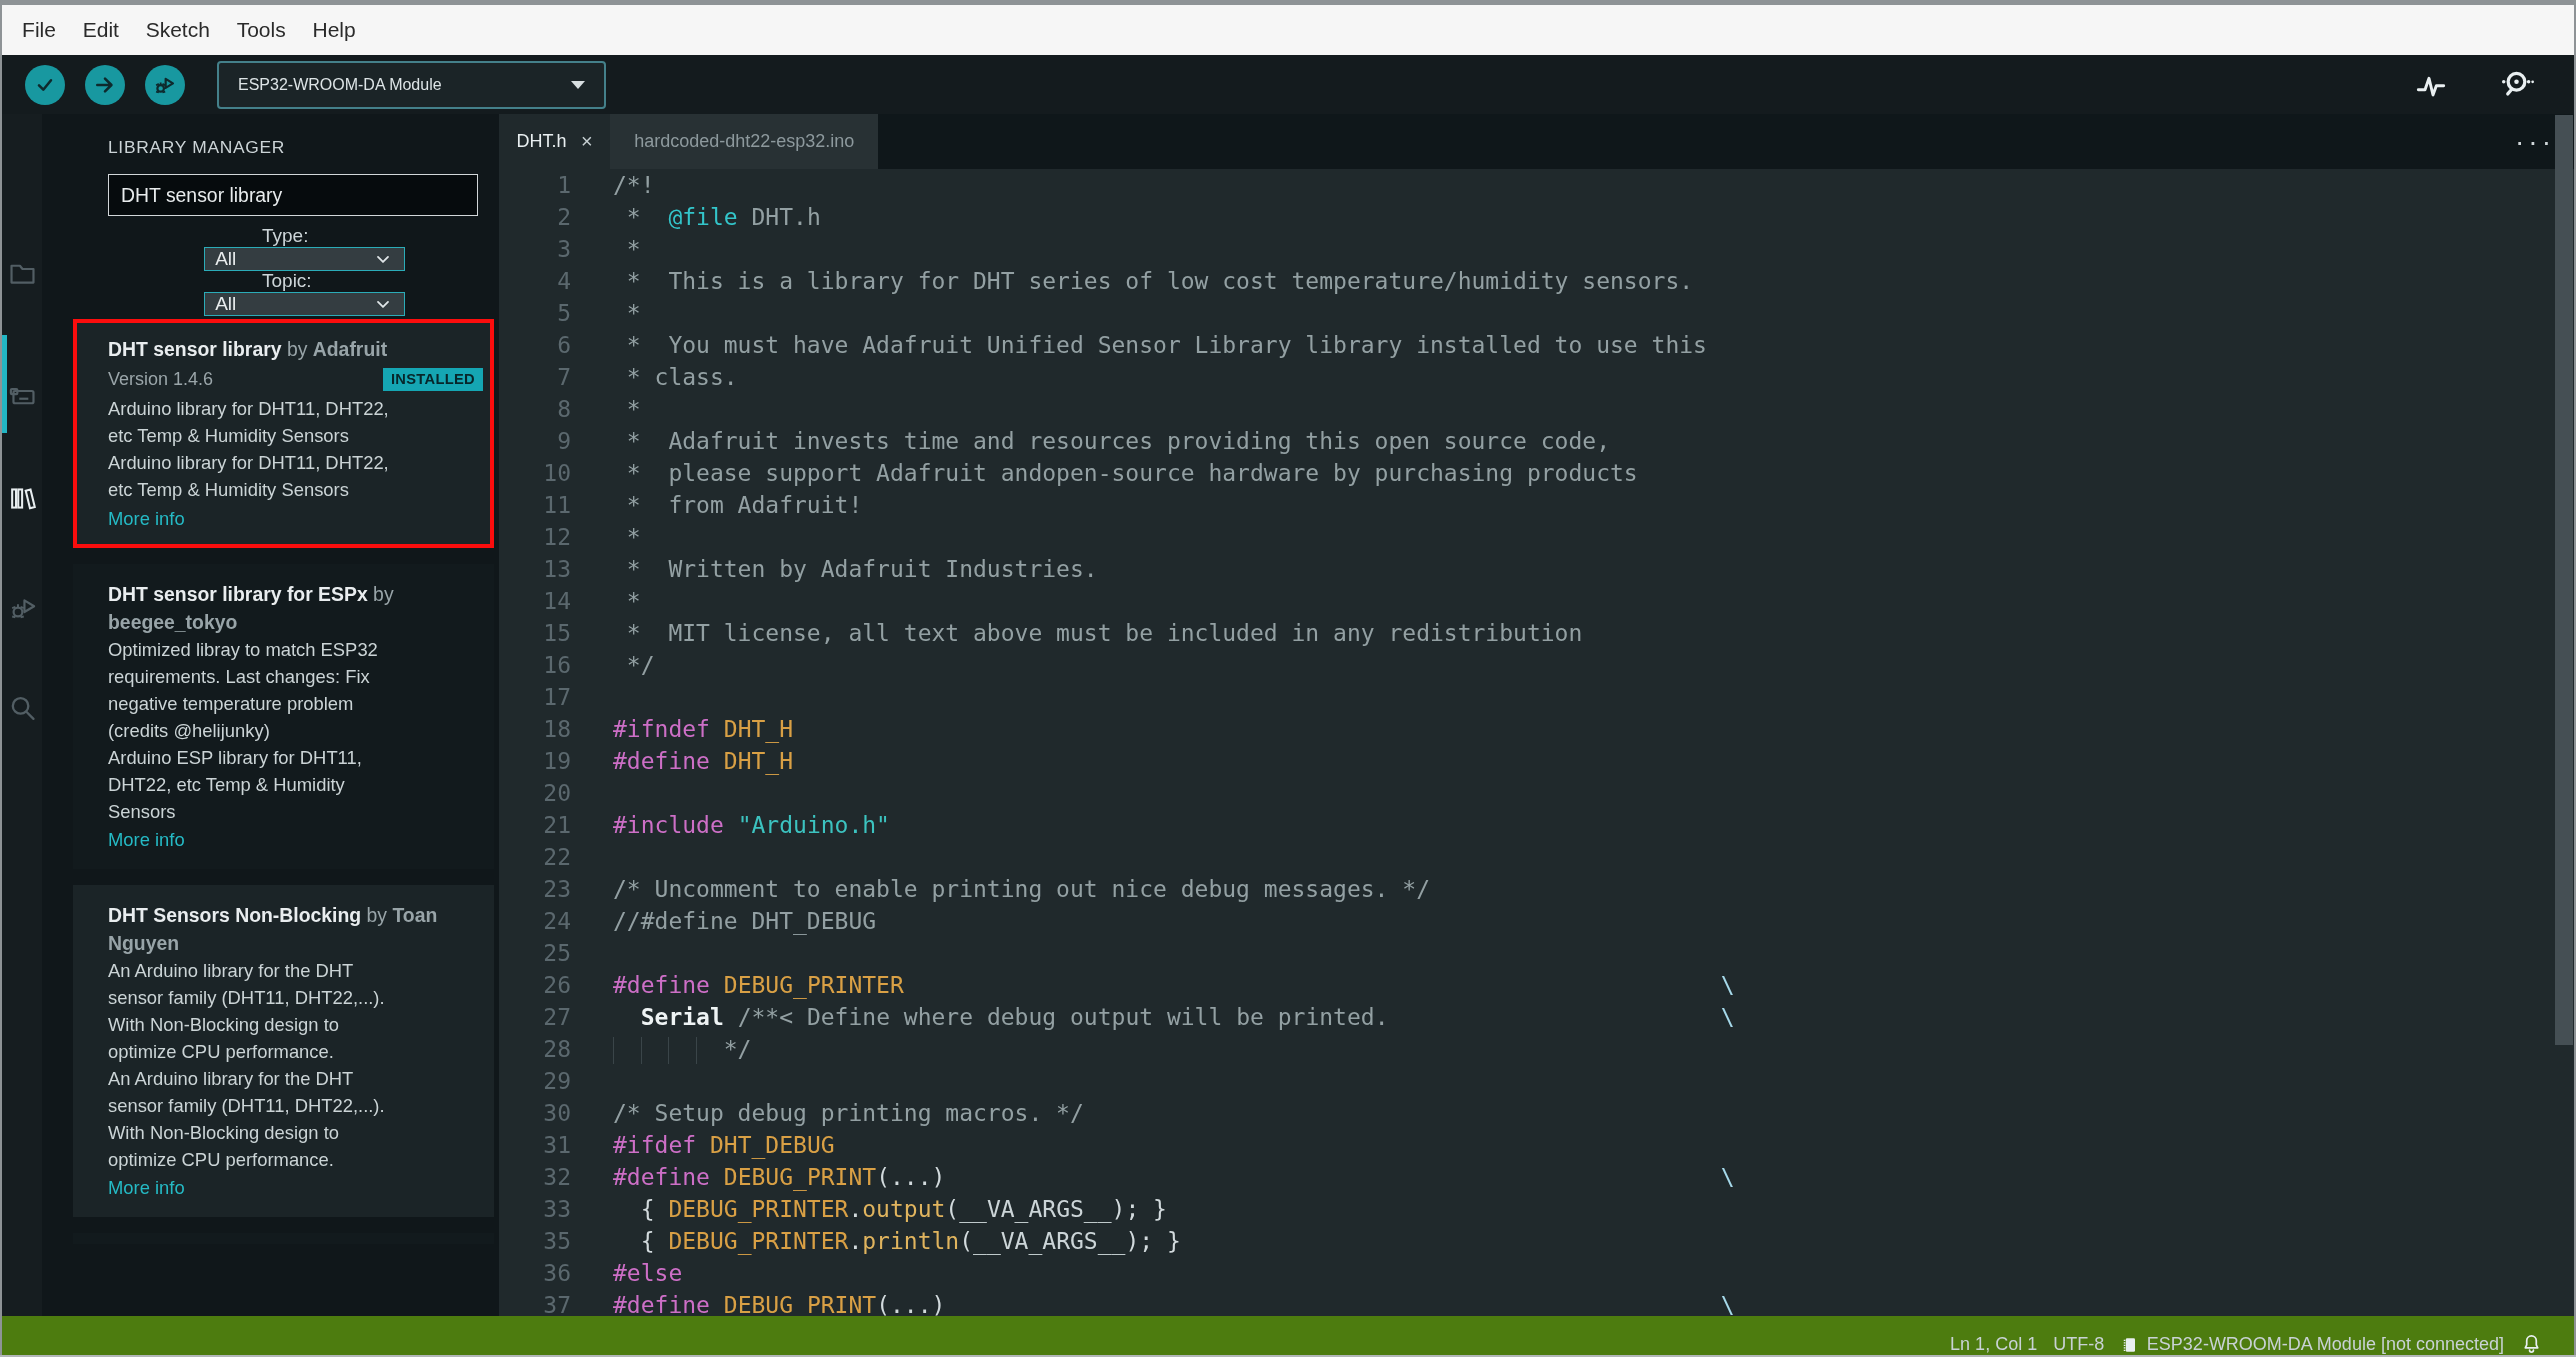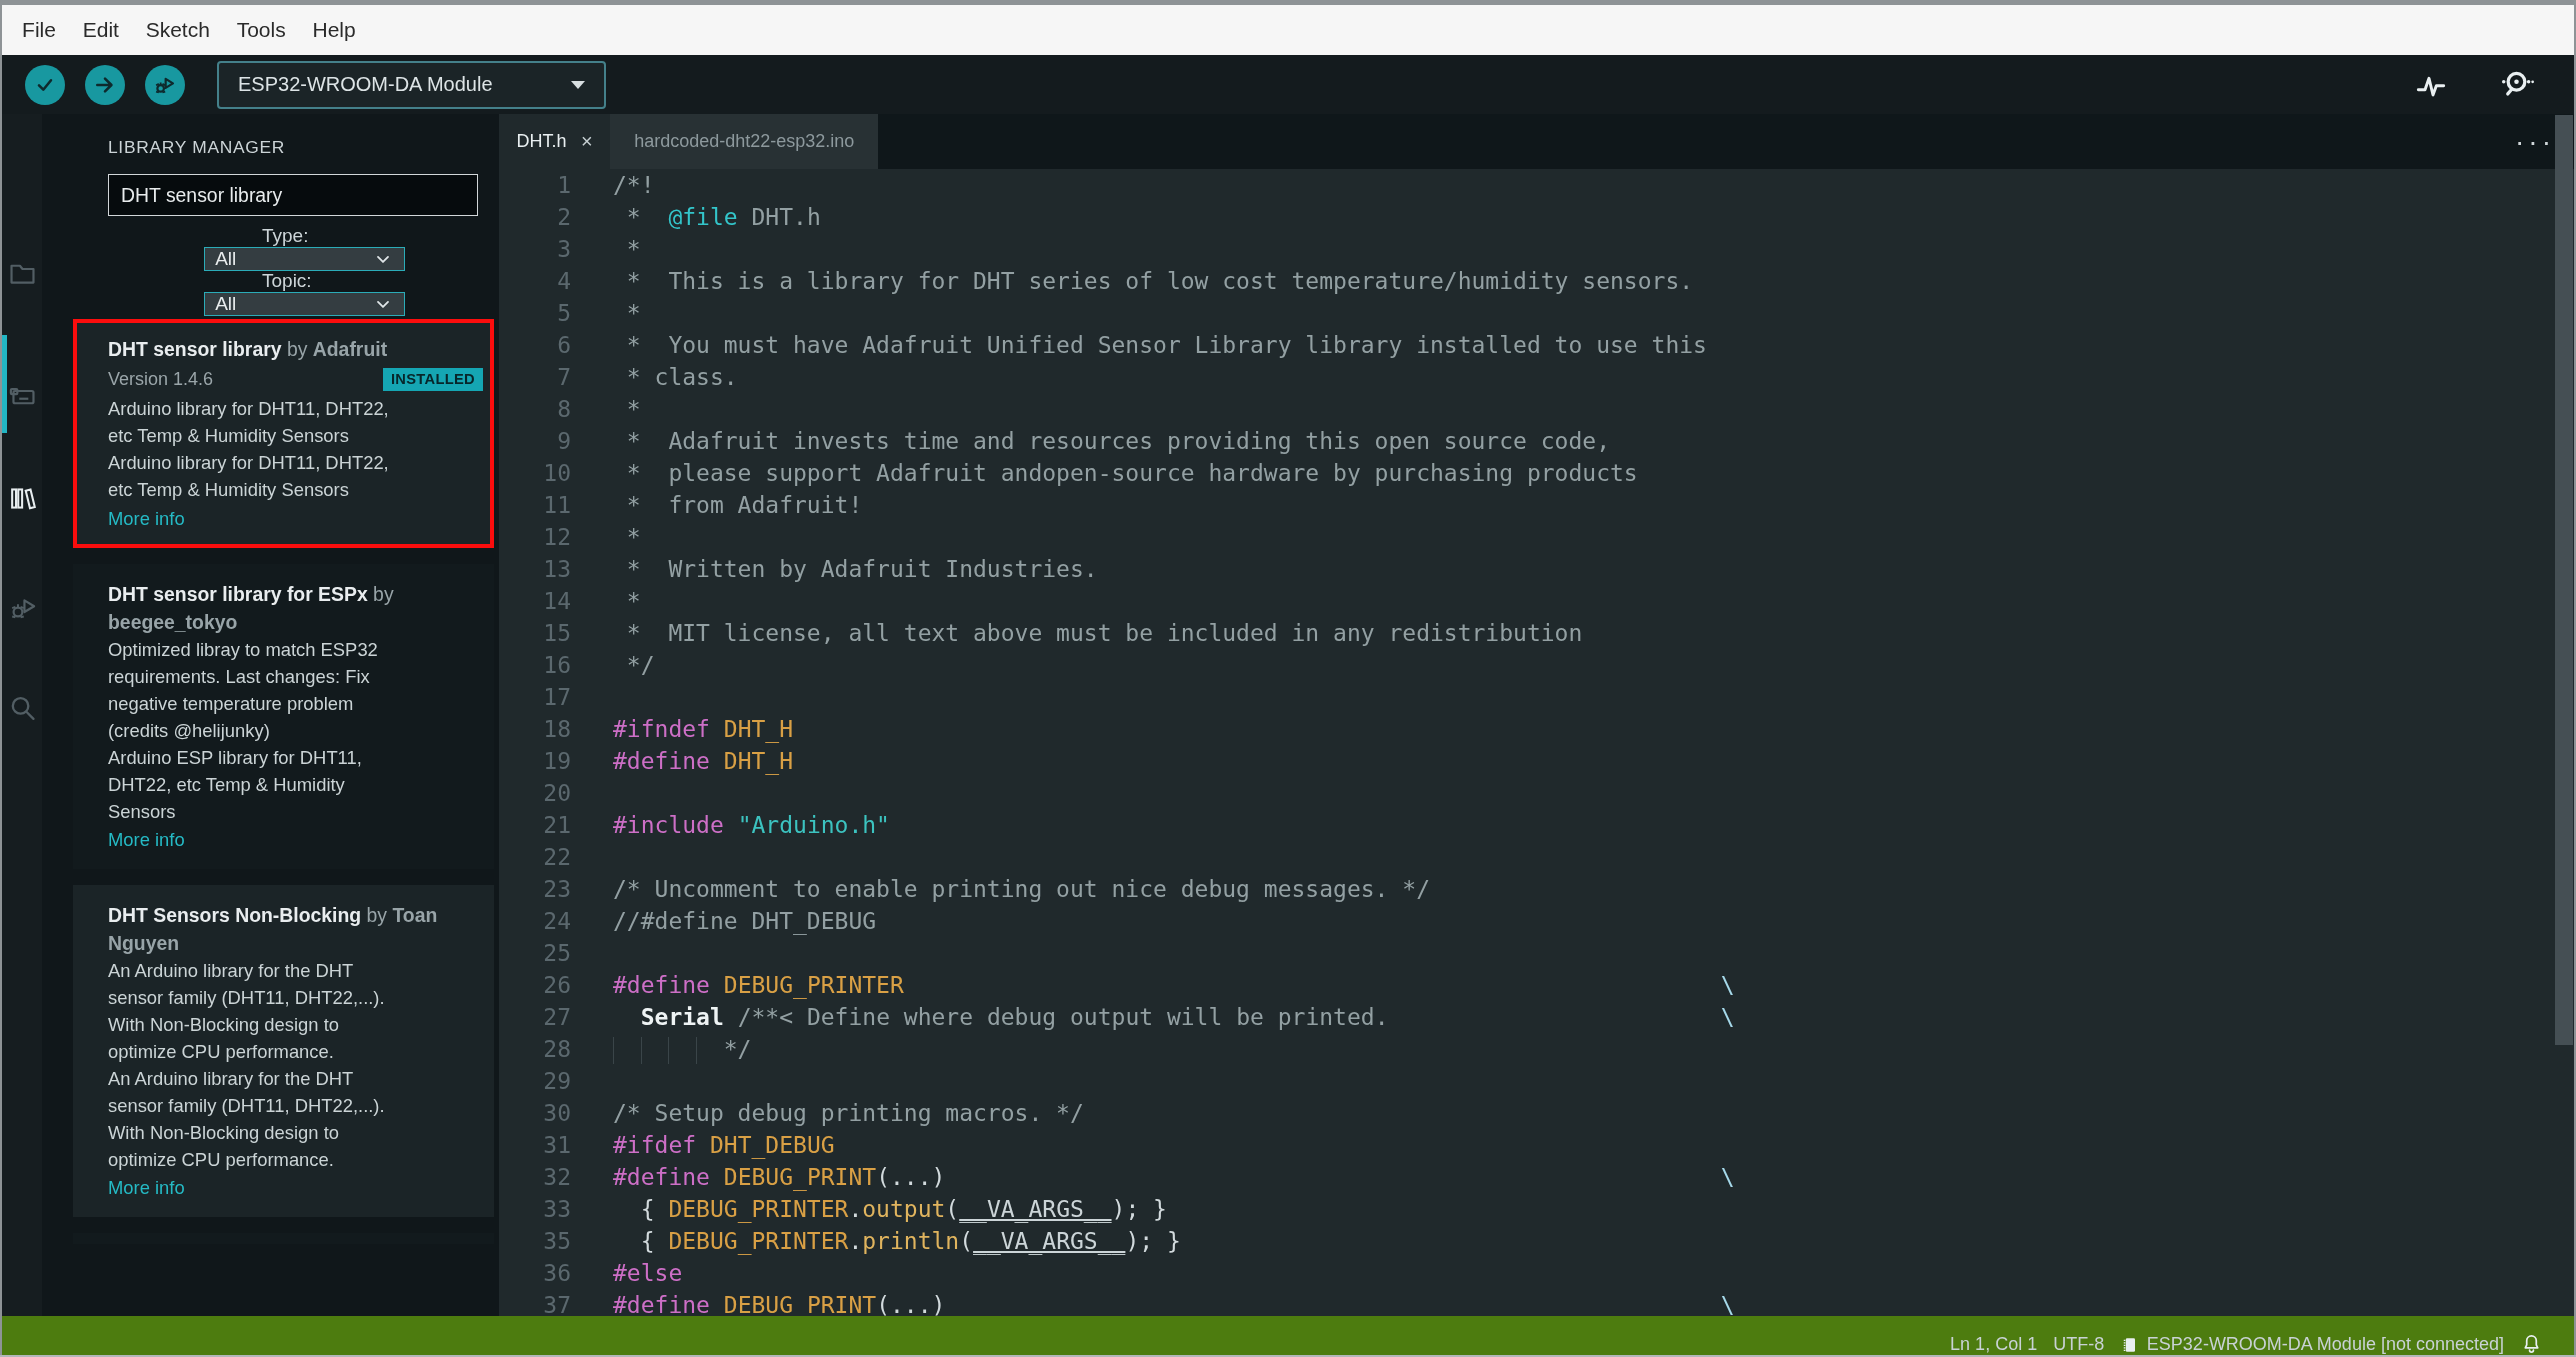--- a/index.html
+++ b/index.html
@@ -15,21 +15,21 @@
 
   
   #menubar { position:absolute; top:5.4px; left:2px; right:2px; height:50px; background:#f6f6f6; display:flex; align-items:center; padding-left:6.7px; }
   .menu-item { font-size:21px; color:#2a2a2a; padding:0 13.4px; cursor:default; }
 
   
   #toolbar { position:absolute; top:55px; left:2px; right:2px; height:59px; background:#141b1e; display:flex; align-items:center; }
   .tb-btn { width:40px; height:40px; border-radius:50%; background:#1898a0; display:flex; align-items:center; justify-content:center; margin-left:20px; flex:none; }
   .tb-btn:first-child { margin-left:23px; }
   #board-select { margin-left:32px; width:389px; height:48px; background:#1b2427; border:2px solid #44808a; border-radius:4px; display:flex; align-items:center; padding:0 19px; }
-  #board-select .label { color:#dde4e6; font-size:20px; flex:1; }
+  #board-select .label { color:#dde4e6; font-size:16px; flex:1; }
   .dd-triangle { width:0; height:0; border-left:7.4px solid transparent; border-right:7.4px solid transparent; border-top:8.7px solid #d7dee0; }
   #toolbar-right { position:absolute; right:40px; top:0; height:59px; display:flex; align-items:center; gap:52px; }
 
   
   #activitybar { position:absolute; top:114px; left:2px; width:40px; height:1202px; background:#161d20; }
   .act { position:absolute; left:0; width:100%; height:64px; display:flex; align-items:center; justify-content:center; }
   .act svg { width:31px; height:31px; }
   #act-indicator { position:absolute; left:0; top:221px; width:4.7px; height:98px; background:#23b6c4; }
 
   
@@ -63,21 +63,21 @@
   .tab.inactive { background:#283134; color:#8d999d; padding:0 24px; }
   .tab .close { color:#c6cfd2; font-size:20px; }
   #tab-more { position:absolute; right:19px; top:0; height:55px; display:flex; align-items:center; color:#cfd6d9; font-size:28px; letter-spacing:4px; }
 
   #editor { position:absolute; top:55px; left:0; right:0; bottom:0; overflow:hidden; }
   .code-line { display:flex; height:32px; line-height:32px; font-family:"DejaVu Sans Mono",monospace; font-size:23px; white-space:pre; }
   .ln-num { width:72px; text-align:right; color:#5b686e; flex:none; }
   .ln-text { margin-left:42px; flex:none; }
   .tk-com { color:#93a0a3; } .tk-doc { color:#33c5ca; } .tk-pre { color:#cd6fc7; }
   .tk-mac { color:#d9a045;margin-top:32px; } .tk-met { color:#e0b45e; } .tk-str { color:#3cc3c0; }
-  .tk-pln { color:#d2dadd; } .tk-srl { color:#eef3f4; font-weight:bold; } .tk-va { color:#ccd5d8;text-decoration:underline; }
+  .tk-pln { color:#d2dadd; } .tk-srl { color:#eef3f4; font-weight:bold; } .tk-va { color:#ccd5d8; }
   .tk-esc { color:#a6d9ea; }
   .guide { display:inline-block; width:2ch; border-left:1.3px solid #3a4549; height:27px; vertical-align:middle; }
   #ed-scrollbar { position:absolute; right:1.3px; top:1.3px; width:17.4px; height:930px; background:#454f54; }
 
   
   #statusbar { position:absolute; top:1316px; left:2px; right:2px; height:39px; background:#4d7c0f; display:flex; align-items:flex-end; justify-content:flex-end; padding-right:31px; gap:16px; }
   #statusbar .sb-text { color:#c9d2d5; font-size:18px; }
   .sb-board { display:flex; align-items:center; gap:6.7px; }
 </style>
 </head>

